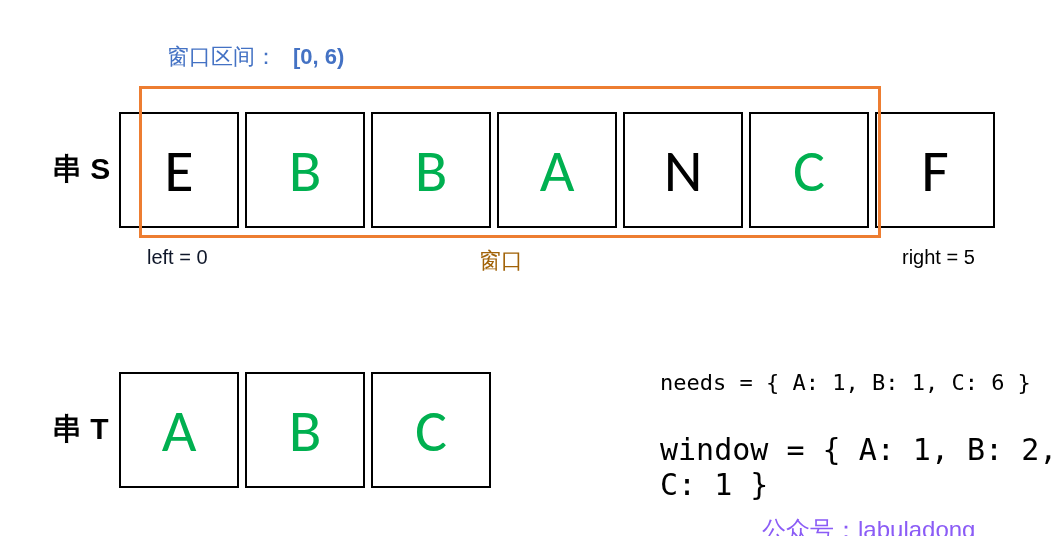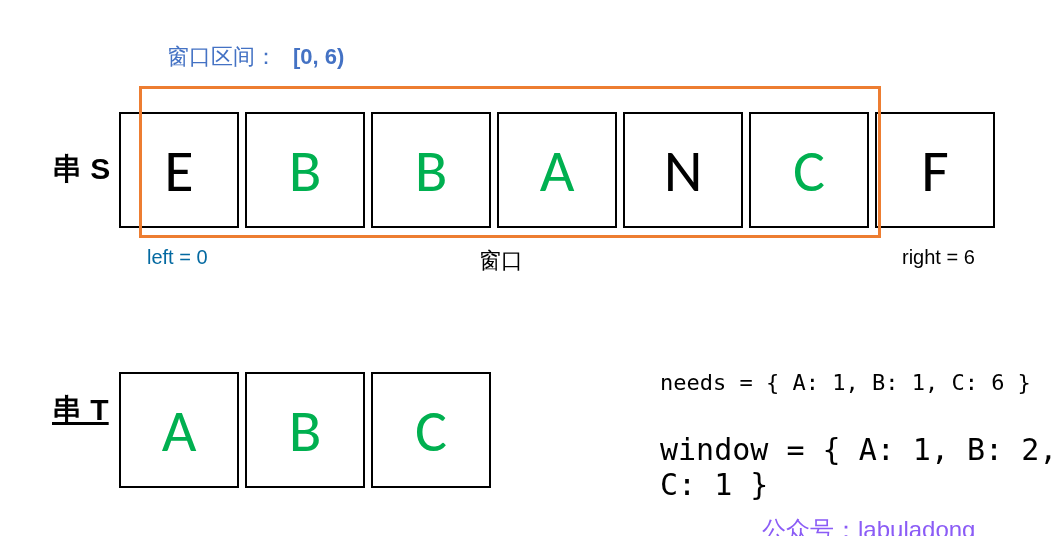--- a/index.html
+++ b/index.html
@@ -21,21 +21,21 @@
       font-weight: bold;
       color: #4472C4;
     }
     .row-label {
       position: absolute;
       font-size: 30px;
       font-weight: 600;
       color: #000;
     }
     #label-s { top: 125px; left: 28px; }
-    #label-t { top: 366px; left: 28px; text-decoration: underline; }
+    #label-t { top: 385px; left: 28px; }
     .array-row {
       position: absolute;
       display: flex;
     }
     #row-s { top: 80px; left: 95px; }
     #row-t { top: 340px; left: 95px; }
     .cell {
       width: 120px;
       height: 116px;
       border: 2px solid #000;
@@ -57,28 +57,28 @@
       height: 152px;
       border: 3px solid #ED7D31;
       background: transparent;
       pointer-events: none;
     }
     .left-label {
       position: absolute;
       top: 222px;
       left: 123px;
       font-size: 20px;
-      color: #0369a1;
+      color: #0f172a;
     }
     .window-label {
       position: absolute;
       top: 222px;
       left: 455px;
       font-size: 22px;
-      color: #000000;
+      color: #a16207;
     }
     .right-label {
       position: absolute;
       top: 222px;
       left: 878px;
       font-size: 20px;
       color: #000;
     }
     .needs-label {
       position: absolute;
@@ -120,21 +120,21 @@
     <div class="cell green">A</div>
     <div class="cell black">N</div>
     <div class="cell green">C</div>
     <div class="cell black">F</div>
   </div>
 
 <div class="window-outline"></div>
 
 <div class="left-label">left = 0</div>
 <div class="window-label">窗口</div>
-<div class="right-label">right = 6</div>
+<div class="right-label">right = 5</div>
 
 <div class="row-label" id="label-t">串 T</div>
 
 <div class="array-row" id="row-t">
     <div class="cell green">A</div>
     <div class="cell green">B</div>
     <div class="cell green">C</div>
   </div>
 
 <div class="needs-label">needs = { A: 1, B: 1, C: 6 }</div>

